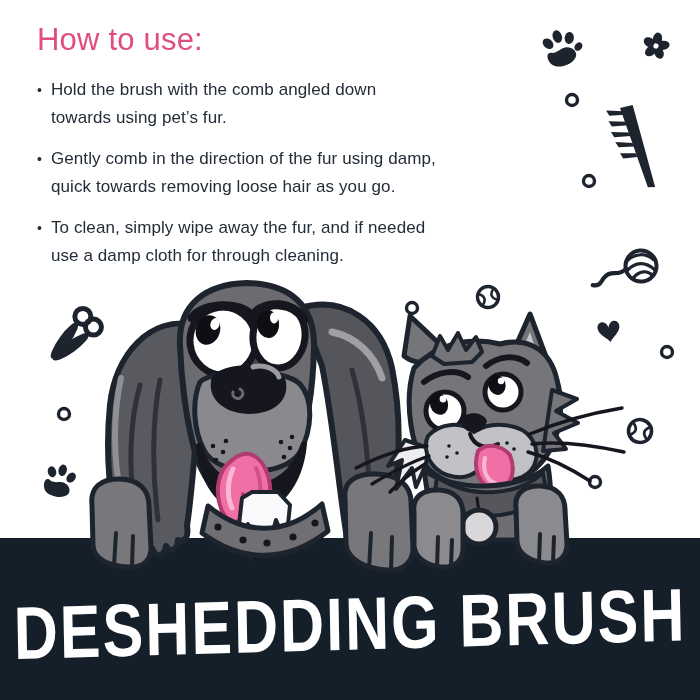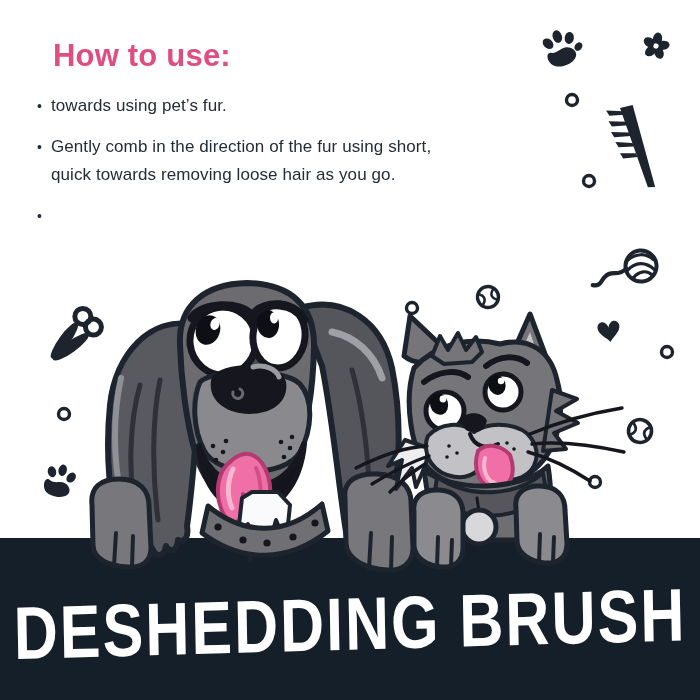--- a/index.html
+++ b/index.html
@@ -6,21 +6,21 @@
   body{
     width:700px;height:700px;position:relative;overflow:hidden;
     background:#ffffff;
     font-family:"Liberation Sans", sans-serif;
   }
   
   .howto{
     position:absolute;left:37px;top:24px;width:540px;z-index:2;
   }
   .howto h1{
-    margin:16px;font-size:31px;font-weight:bold;color:#e04e80;
+    margin:0;font-size:31px;font-weight:normal;color:#e04e80;
     letter-spacing:.2px;line-height:1.05;
   }
   .howto ul{list-style:none;margin:19px 0 0 0;padding:0;}
   .howto li{display:flex;gap:9px;margin-bottom:13px;}
   .howto .dot{
     font-size:14px;line-height:28px;color:#232d38;flex:0 0 auto;
   }
   .howto .btxt{font-size:17px;line-height:28px;color:#232d38;font-weight:normal;letter-spacing:.1px;}
   
   .art{position:absolute;left:0;top:0;z-index:1;}
@@ -35,32 +35,37 @@
 </style>
 </head>
 <body>
 
 <div class="howto">
   <h1>How to use:</h1>
   <ul>
     <li>
       <span class="dot">•</span>
       <div class="btxt">
+        <div>Hold the brush with the comb angled down</div>
         <div>towards using pet’s fur.</div>
       </div>
     </li>
     <li>
       <span class="dot">•</span>
       <div class="btxt">
-        <div>Gently comb in the direction of the fur using short,</div>
+        <div>Gently comb in the direction of the fur using damp,</div>
         <div>quick towards removing loose hair as you go.</div>
       </div>
     </li>
     <li>
       <span class="dot">•</span>
+      <div class="btxt">
+        <div>To clean, simply wipe away the fur, and if needed</div>
+        <div>use a damp cloth for through cleaning.</div>
+      </div>
     </li>
   </ul>
 </div>
 
 <svg class="art" width="700" height="700" viewBox="0 0 700 700">
   <g fill="#1d242e" stroke="none">
 
     <g transform="translate(561,48) rotate(-18)">
       <path d="M-10,2 C-16,-2 -18,8 -13,14 C-7,20 8,19 12,12 C15,6 8,-1 0,1 C-4,2 -7,3 -10,2 Z"></path>
       <ellipse cx="-11" cy="-8" rx="4.6" ry="6" transform="rotate(-28 -11 -8)"></ellipse>

